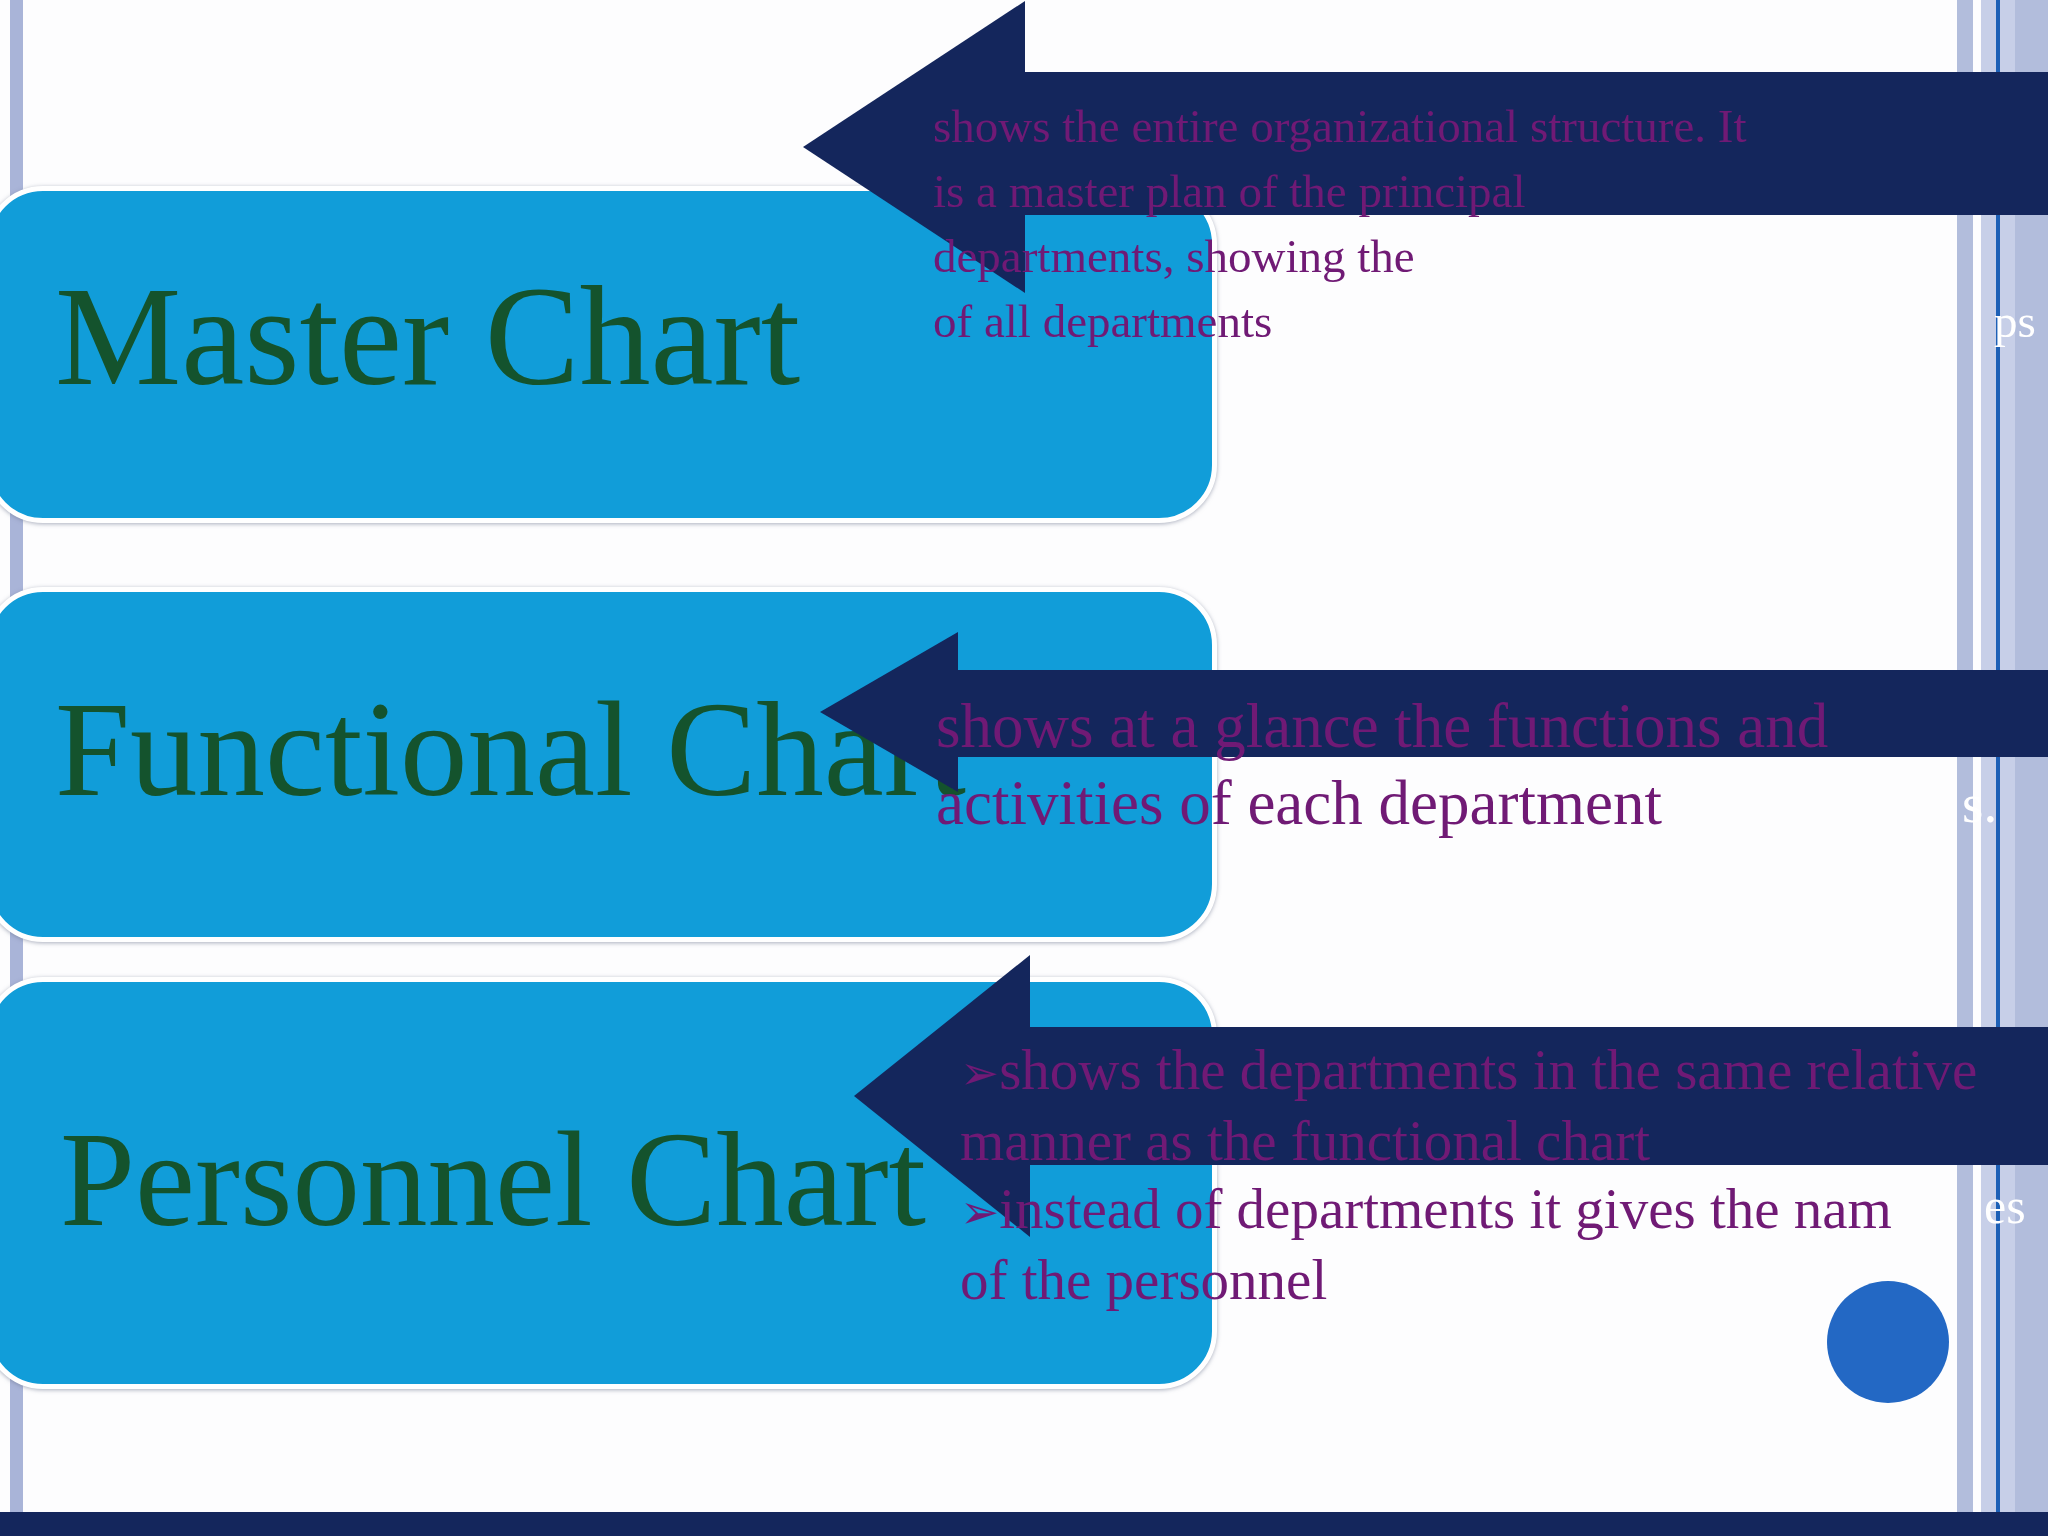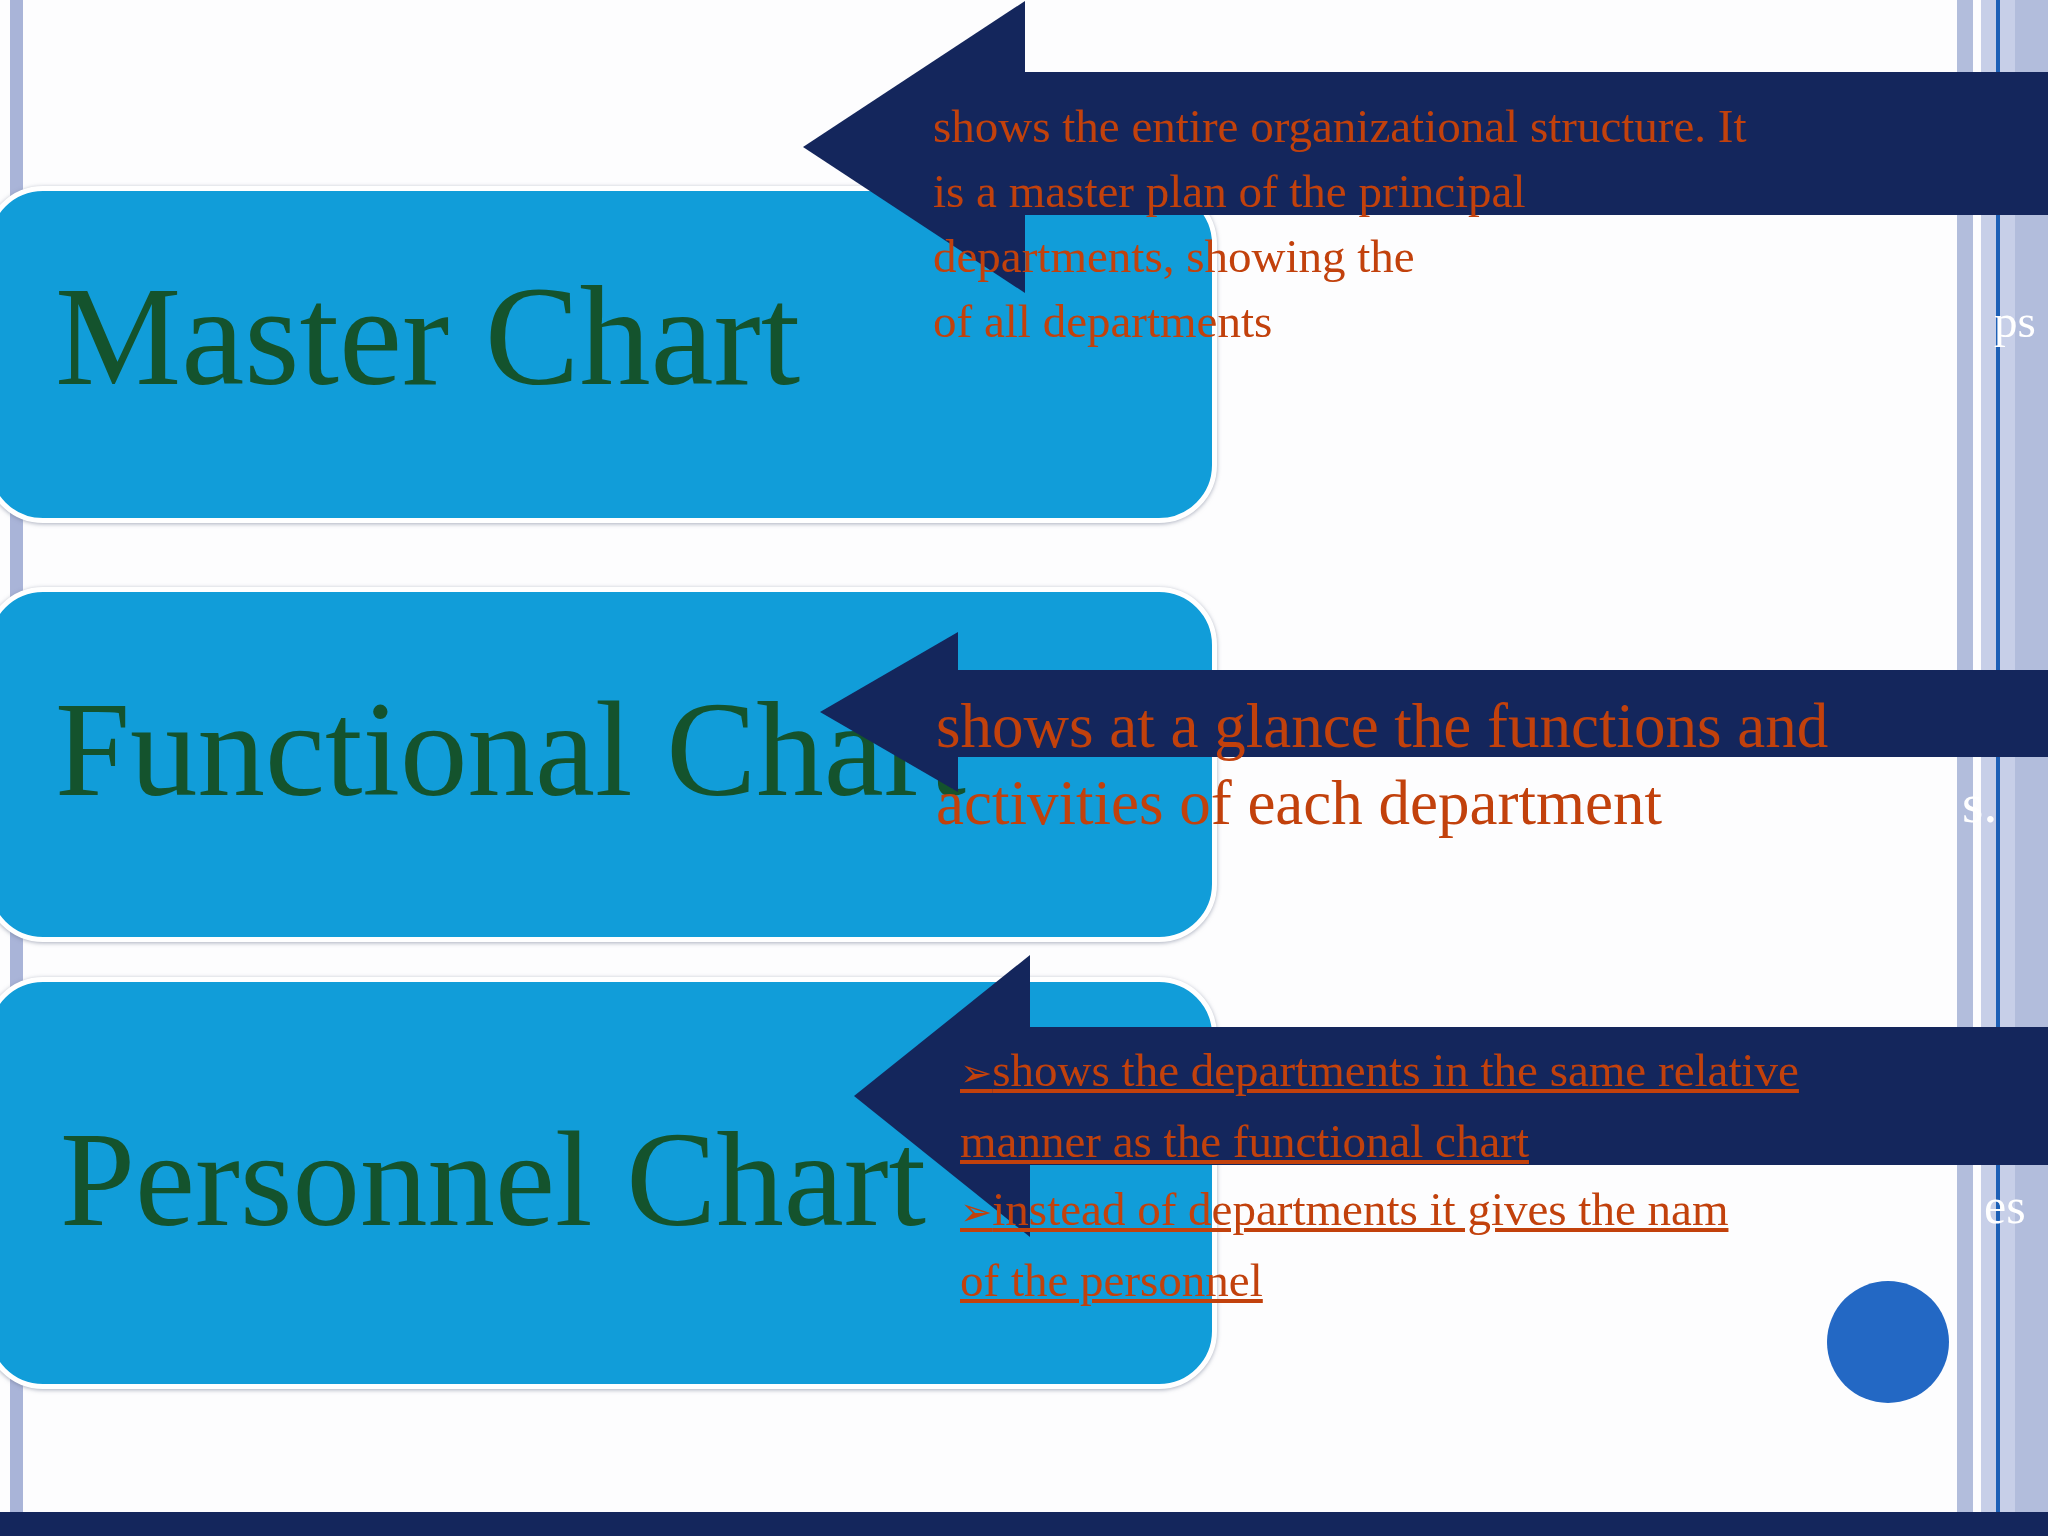--- a/index.html
+++ b/index.html
@@ -36,25 +36,25 @@
     border-bottom:146px solid transparent;border-right-width:222px;border-right-style:solid;}
   .band-1{left:1025px;top:72px;width:1023px;height:143px;}
   .head-2{left:820px;top:632px;border-top:80px solid transparent;
     border-bottom:80px solid transparent;border-right-width:138px;border-right-style:solid;}
   .band-2{left:956px;top:670px;width:1092px;height:87px;}
   .head-3{left:854px;top:955px;border-top:141px solid transparent;
     border-bottom:141px solid transparent;border-right-width:176px;border-right-style:solid;}
   .band-3{left:1028px;top:1027px;width:1020px;height:138px;}
 
   
-  .callout{position:absolute;color:#c2410c;z-index:5;}
+  .callout{position:absolute;color:#701a75;z-index:5;}
   .callout .line{white-space:nowrap;}
   .callout-1{left:933px;top:94px;font-size:47px;line-height:65px;}
   .callout-2{left:936px;top:688px;font-size:63px;line-height:77px;}
-  .callout-3{left:960px;top:1036px;font-size:47px;line-height:68px;text-decoration:underline;}
+  .callout-3{left:960px;top:1036px;font-size:57px;line-height:68px;}
   .edge-frag{position:absolute;color:#ffffff;z-index:5;white-space:nowrap;}
   .frag-1{left:1986px;top:289px;font-size:47px;line-height:65px;margin-left:8px;}
   .frag-2{left:1962px;top:765px;font-size:55px;line-height:77px;}
   .frag-3{left:1966px;top:1172px;font-size:50px;line-height:68px;margin-left:18px;}
   .bullet{font-family:"DejaVu Sans",sans-serif;font-size:.82em;}
 
   .accent-circle{position:absolute;left:1827px;top:1281px;width:122px;height:122px;
     border-radius:50%;z-index:2;}
   .footer-bar{position:absolute;left:0;top:1512px;width:2048px;height:24px;z-index:6;}
 </style>

